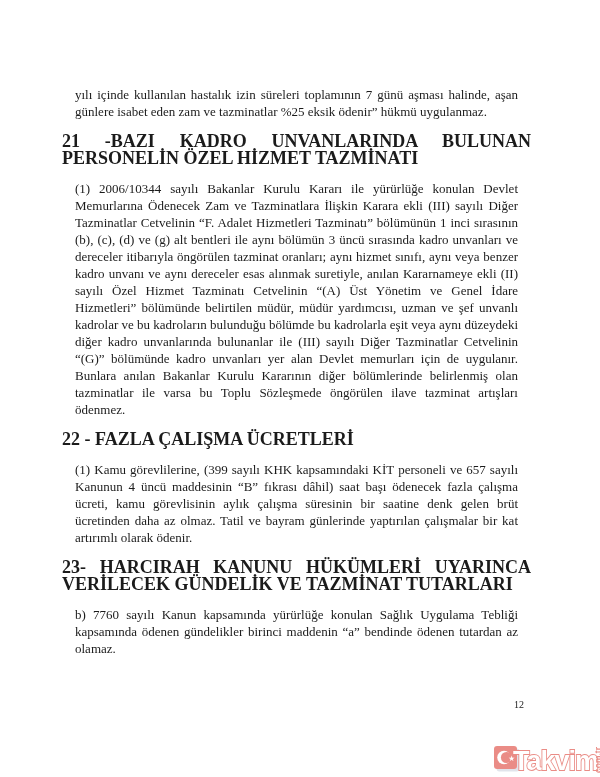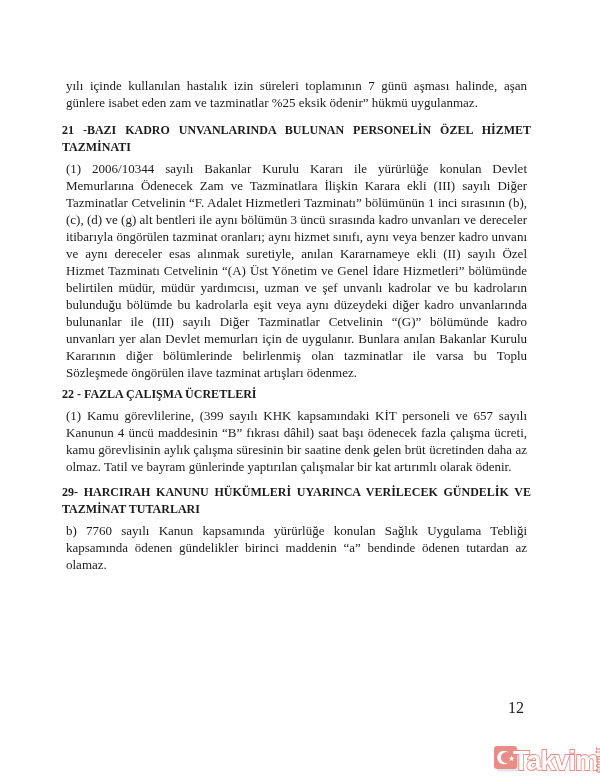--- a/index.html
+++ b/index.html
@@ -12,44 +12,44 @@
     color: #1b1b1b;
   }
   .content {
     position: absolute;
     left: 62px; top: 73px;
     width: 469px;
     font-size: 13px;
     line-height: 17px;
     text-align: justify;
   }
-  .para { margin: 4px; }
+  .para { margin: 13px; }
   .para .marker {
     font-size: 11px;
     display: inline-block;
     width: 43px;
   }
   .para .marker.inline {
     width: auto;
     padding-right: 5px;
   }
   .heading {
     font-weight: bold;
-    font-size: 12px;
+    font-size: 18px;
     line-height: 17px;
     text-align: justify;
     margin: 0;
   }
   .gap-before-21 { margin-top: 11px; }
   .gap-before-22 { margin-top: 5px; }
   .gap-before-23 { margin-top: 9px; }
   .page-number {
     position: absolute;
     top: 699px; right: 76px;
-    font-size: 16px;
+    font-size: 10px;
     font-family: "Liberation Serif", serif;
     color: #1b1b1b;
   }
   .watermark {
     position: absolute;
     right: -4px; bottom: -3px;
     opacity: 0.55;
     pointer-events: none;
   }
 </style>
@@ -63,21 +63,21 @@
 
 
   <h2 class="heading gap-before-21">21 -BAZI KADRO UNVANLARINDA BULUNAN PERSONELİN ÖZEL HİZMET TAZMİNATI</h2>
 
   <p class="para"><span>(1) 2006/10344 sayılı Bakanlar Kurulu Kararı ile yürürlüğe konulan Devlet Memurlarına Ödenecek Zam ve Tazminatlara İlişkin Karara ekli (III) sayılı Diğer Tazminatlar Cetvelinin “F. Adalet Hizmetleri Tazminatı” bölümünün 1 inci sırasının (b), (c), (d) ve (g) alt bentleri ile aynı bölümün 3 üncü sırasında kadro unvanları ve dereceler itibarıyla öngörülen tazminat oranları; aynı hizmet sınıfı, aynı veya benzer kadro unvanı ve aynı dereceler esas alınmak suretiyle, anılan Kararnameye ekli (II) sayılı Özel Hizmet Tazminatı Cetvelinin “(A) Üst Yönetim ve Genel İdare Hizmetleri” bölümünde belirtilen müdür, müdür yardımcısı, uzman ve şef unvanlı kadrolar ve bu kadroların bulunduğu bölümde bu kadrolarla eşit veya aynı düzeydeki diğer kadro unvanlarında bulunanlar ile (III) sayılı Diğer Tazminatlar Cetvelinin “(G)” bölümünde kadro unvanları yer alan Devlet memurları için de uygulanır. Bunlara anılan Bakanlar Kurulu Kararının diğer bölümlerinde belirlenmiş olan tazminatlar ile varsa bu Toplu Sözleşmede öngörülen ilave tazminat artışları ödenmez.</span></p>
 
   <h2 class="heading gap-before-22">22 - FAZLA ÇALIŞMA ÜCRETLERİ</h2>
 
   <p class="para"><span>(1) Kamu görevlilerine, (399 sayılı KHK kapsamındaki KİT personeli ve 657 sayılı Kanunun 4 üncü maddesinin “B” fıkrası dâhil) saat başı ödenecek fazla çalışma ücreti, kamu görevlisinin aylık çalışma süresinin bir saatine denk gelen brüt ücretinden daha az olmaz. Tatil ve bayram günlerinde yaptırılan çalışmalar bir kat artırımlı olarak ödenir.</span></p>
 
-  <h2 class="heading gap-before-23">29- HARCIRAH KANUNU HÜKÜMLERİ UYARINCA VERİLECEK GÜNDELİK VE TAZMİNAT TUTARLARI</h2>
+  <h2 class="heading gap-before-23">23- HARCIRAH KANUNU HÜKÜMLERİ UYARINCA VERİLECEK GÜNDELİK VE TAZMİNAT TUTARLARI</h2>
 
 
   <p class="para"><span>b) 7760 sayılı Kanun kapsamında yürürlüğe konulan Sağlık Uygulama Tebliği kapsamında ödenen gündelikler birinci maddenin “a” bendinde ödenen tutardan az olamaz.</span></p>
 
 
 </main>
 
 <div class="page-number">12</div>
 
 <div class="watermark">

